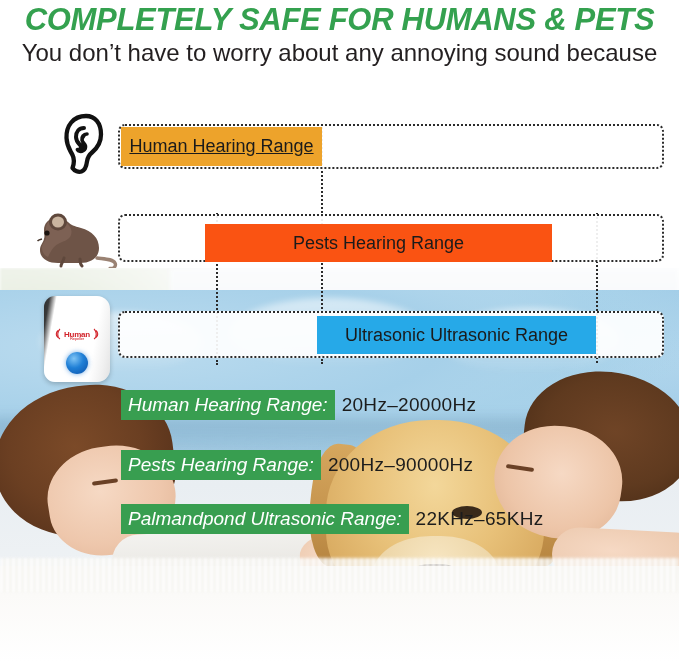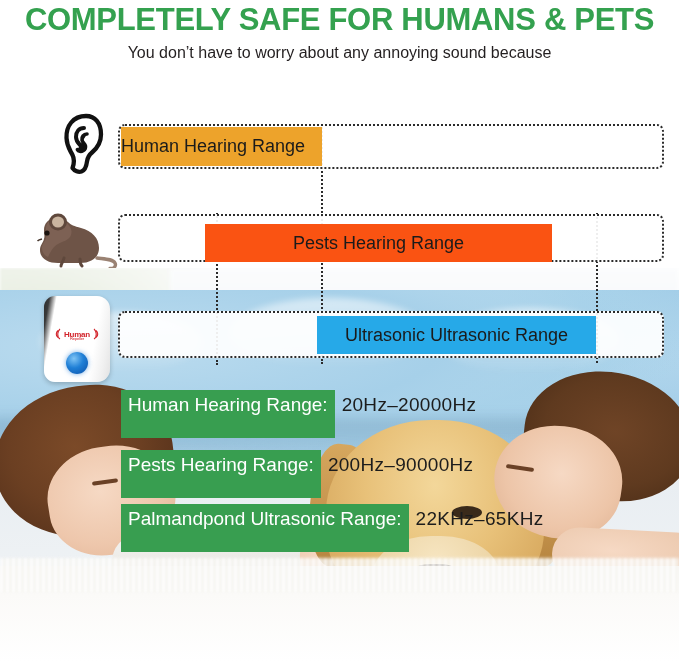--- a/index.html
+++ b/index.html
@@ -178,42 +178,42 @@
   .title {
     position:absolute; left:0; top:3px; width:679px;
     text-align:center;
     font-size:31px; line-height:34px; font-weight:bold;
     letter-spacing:-0.3px;
     font-family:"Liberation Sans", sans-serif;
   }
   .subtitle {
     position:absolute; left:0; top:40px; width:679px;
     text-align:center;
-    font-size:16px; line-height:26px;
+    font-size:24px; line-height:26px;
     color:#231f20;
   }
   .subtitle div { white-space:nowrap; }
 
   
   .chart { position:absolute; left:0; top:0; width:679px; height:380px; }
 
   .row { position:absolute; }
   .row-track {
     position:absolute;
     border:2px dotted #2b2b2b;
     border-radius:7px;
     background:rgba(255,255,255,0.92);
   }
   .bar {
     position:absolute;
     display:flex; align-items:center; justify-content:center;
     font-size:18px; color:#1b1b1b;
     white-space:nowrap;
   }
-  .bar.human { justify-content:flex-start; padding-left:0; }
+  .bar.human { justify-content:center; padding-left:0;text-decoration:underline; }
 
   .guide {
     position:absolute;
     border-left:2px dotted #2b2b2b;
     width:0;
   }
 
   
   .ear-icon { position:absolute; left:57px; top:112px; width:58px; height:66px; }
 
@@ -242,23 +242,24 @@
     border-radius:50%;
     background:radial-gradient(circle at 36% 30%, #7fc4f5 0%, #1f7fd6 45%, #0b50a8 100%);
     box-shadow:0 0 5px rgba(30,120,210,0.6);
   }
 
   
   .legend { position:absolute; left:0; top:0; width:679px; }
   .legend-row { position:absolute; white-space:nowrap; font-size:19px; line-height:25px; }
   .legend-label {
     display:inline-block;
-    padding:2px 7px 21px 7px;
+    padding:2px 7px 3px 7px;
     color:#ffffff;
     font-family:"Liberation Sans", sans-serif;
+    font-style:italic;
   }
   .legend-value {
     display:inline-block;
     margin-left:7px;
     color:#1c1c1c;
     font-family:"Liberation Sans", sans-serif;
     letter-spacing:0.3px;
   }
 </style>
 </head>
@@ -296,21 +297,21 @@
 
     <div class="boy-hair"></div>
     <div class="boy-face"></div>
     <div class="boy-eye"></div>
     <div class="boy-arm"></div>
 
     <div class="rug"></div>
     <div class="rug-fuzz"></div>
   </div>
 
-  <div class="title" style="color: rgb(52, 161, 79);">COMPLETELY SAFE FOR HUMANS &amp; PETS</div>
+  <div class="title" style="color: rgb(52, 161, 79); font-style: italic;">COMPLETELY SAFE FOR HUMANS &amp; PETS</div>
   <div class="subtitle">
     <div>You don’t have to worry about any annoying sound because</div>
   </div>
 
   <div class="chart">
 
     <div class="ear-icon">
       <svg viewBox="0 0 58 66" width="58" height="66">
         <path d="M29 4C16 4 9 14 9.5 26c.4 9 3.5 12 6 17 2 4 1.5 9 0 13 2 3 6 4.5 9 3.5 4-1.4 5-6 5.5-10 .5-4 2-6.5 5-9 6-5 9-10 9-18C44 11 38 4 29 4Z" fill="none" stroke="#111111" stroke-width="4.3" stroke-linejoin="round"></path>
         <path d="M27 16c-5 0-8 4-8 9 0 4 2 6 4 8" fill="none" stroke="#111111" stroke-width="4" stroke-linecap="round"></path>

